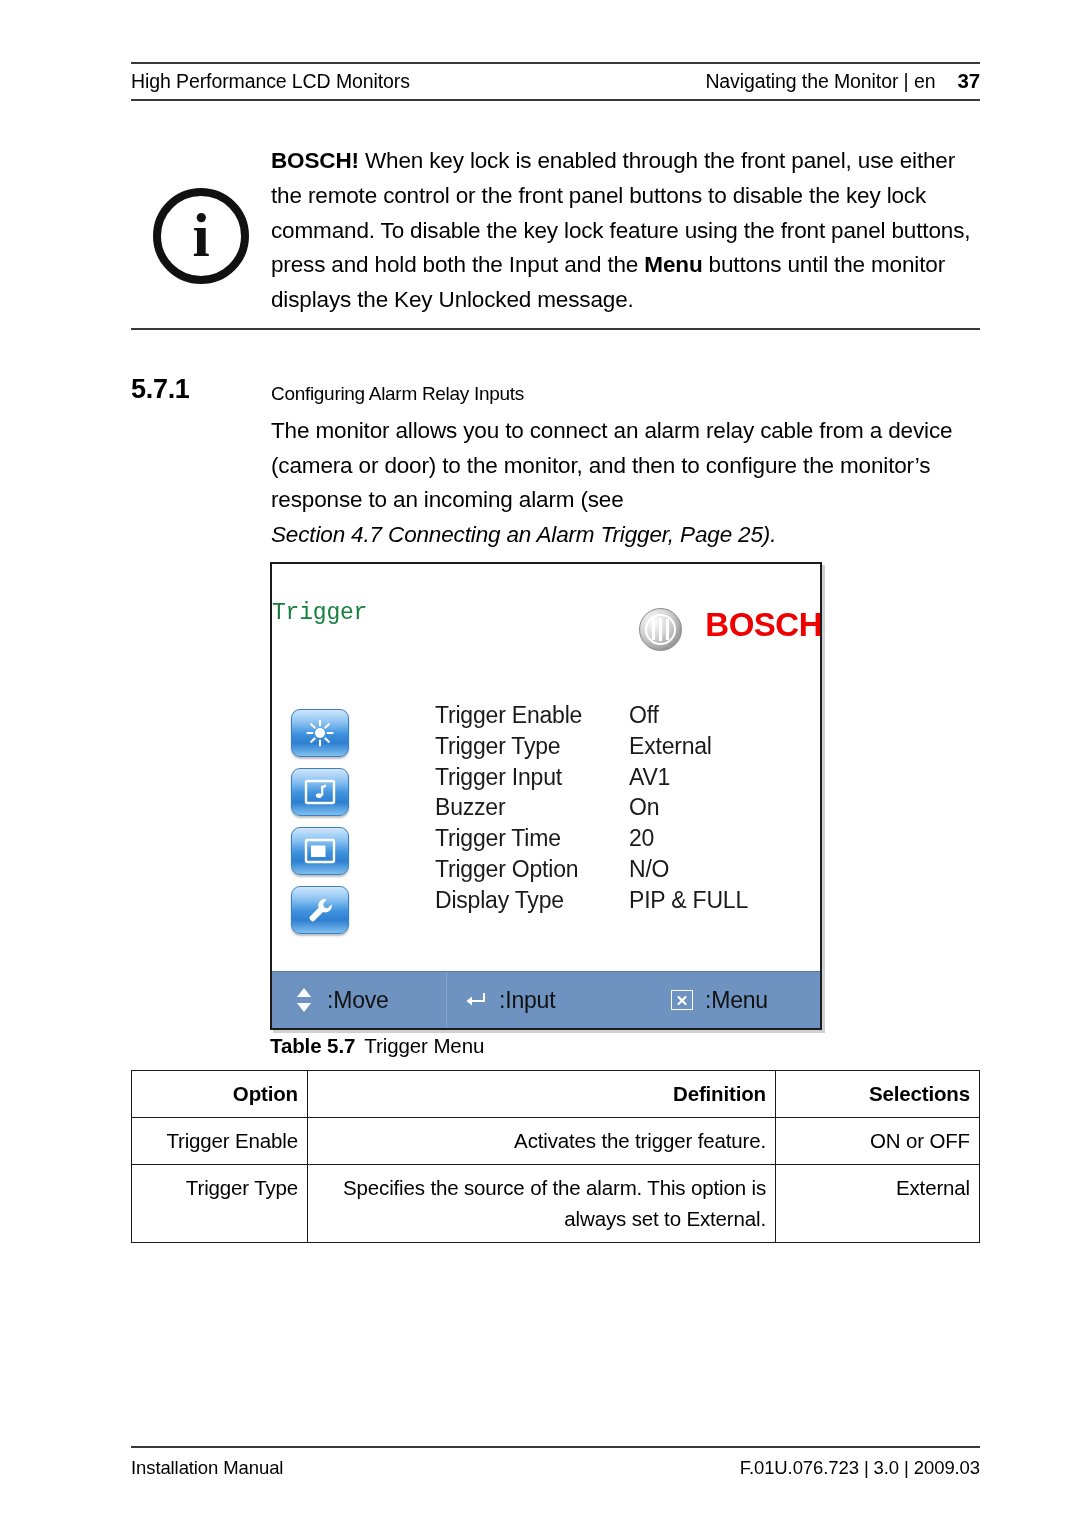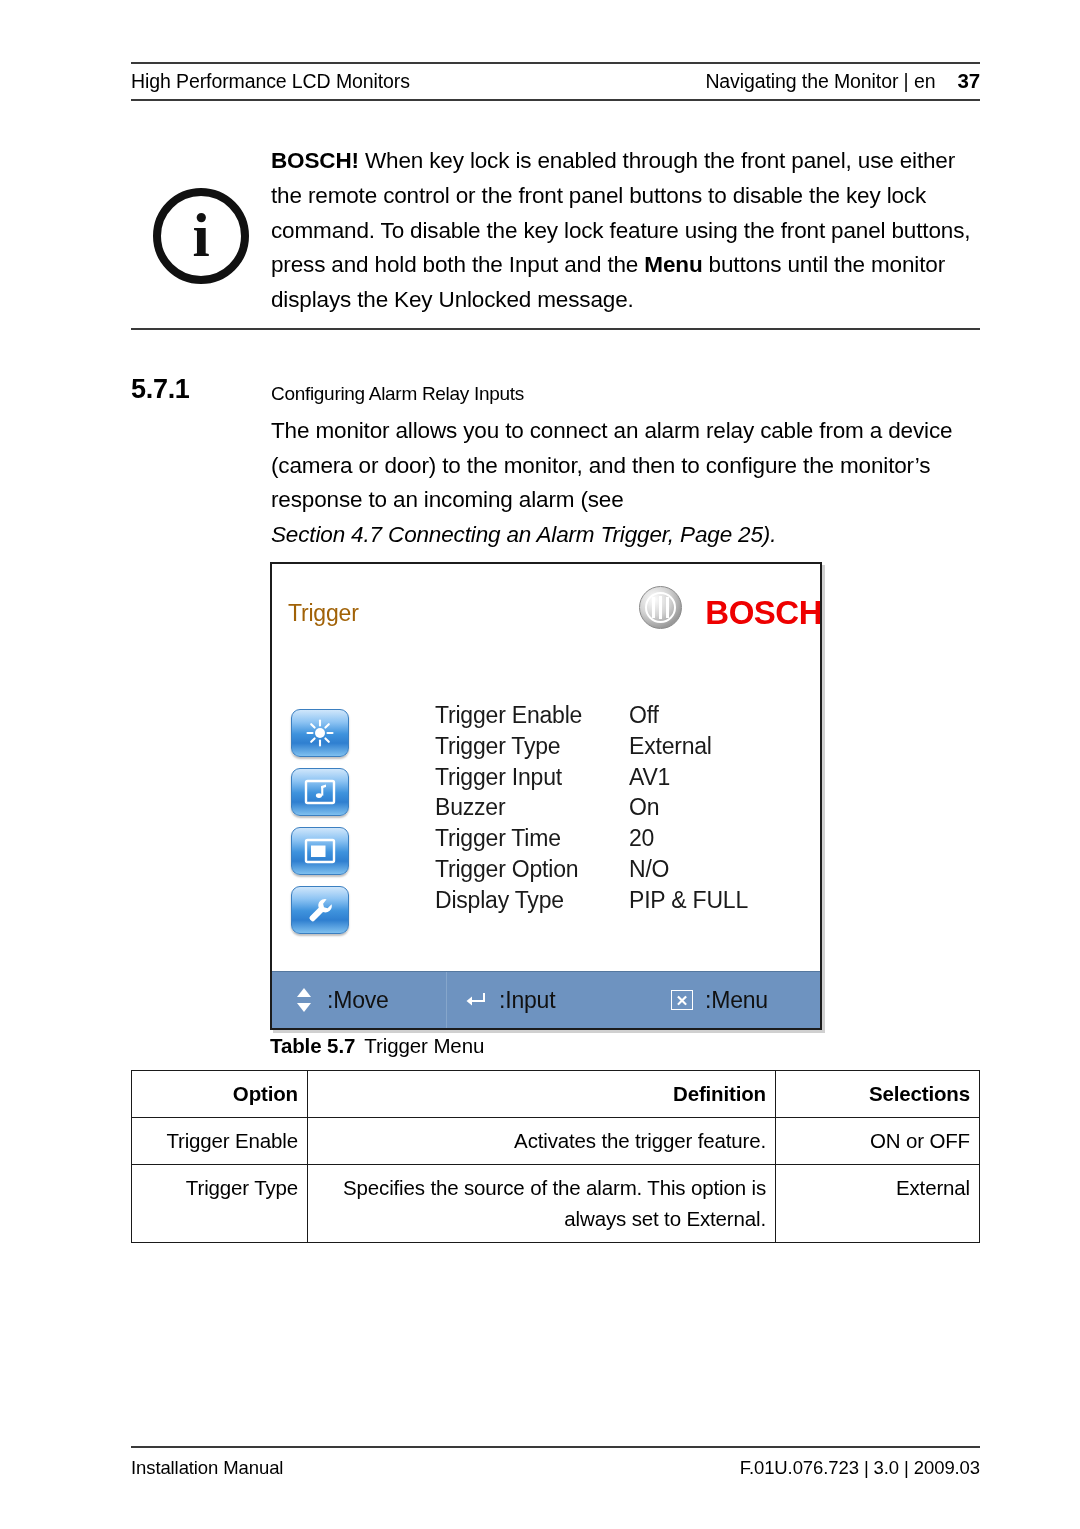--- a/index.html
+++ b/index.html
@@ -145,32 +145,33 @@
     width: 552px;
     height: 468px;
     background: #ffffff;
     border: 2px solid #1c1c1c;
     box-sizing: border-box;
     box-shadow: 3px 3px 0 rgba(120,120,120,0.35);
     overflow: hidden;
   }
   .osd-title {
     position: absolute;
-    left: 16px;
+    left: 0;
     top: 36px;
     font-size: 23px;
-    color: #a16207;
+    color: #15803d;
     letter-spacing: -0.2px;
+    font-family: Liberation Mono, monospace;
   }
   .osd-logo {
     position: absolute;
     right: -2px;
-    top: 22px;
-    display: flex;
-    align-items: flex-end;
+    top: 44px;
+    display: flex;
+    align-items: flex-start;
     gap: 23px;
   }
   .bosch-emblem {
     width: 43px;
     height: 43px;
     border-radius: 50%;
     position: relative;
     background: radial-gradient(circle at 34% 30%, #fdfdfd 0%, #d2d2d2 42%, #9a9a9a 74%, #8d8d8d 100%);
     border: 1.5px solid #8a8a8a;
     box-sizing: border-box;

